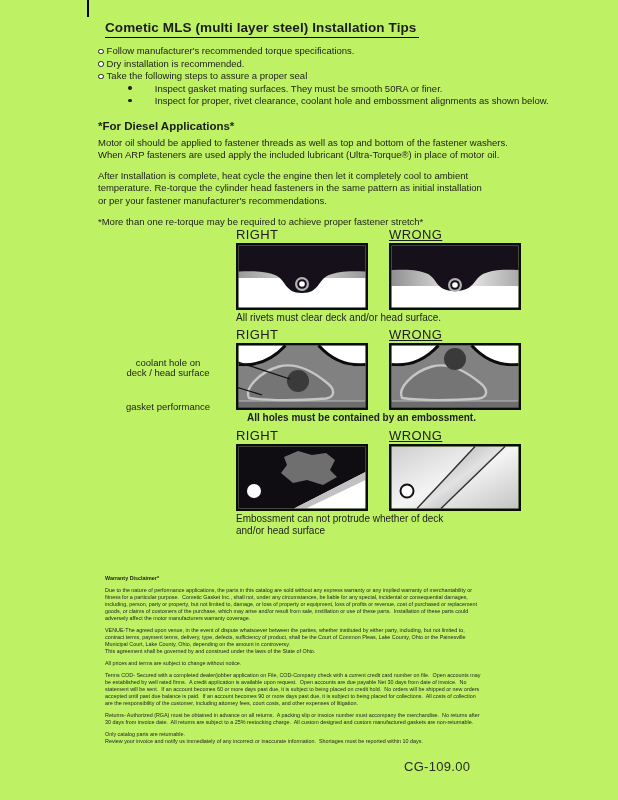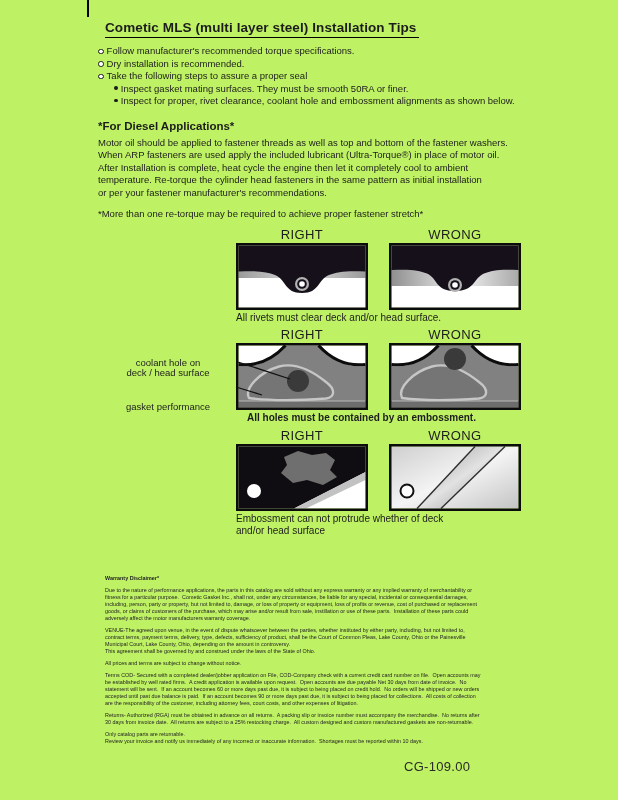--- a/index.html
+++ b/index.html
@@ -10,40 +10,40 @@
   .crop-mark { position:absolute; left:87px; top:0; width:2px; height:17px; background:#000; }
 
   
   .content { position:absolute; left:98px; top:18px; width:430px; }
   .title {
     display:inline-block; margin-left:7px; font-size:13.5px; font-weight:bold;
     border-bottom:1.6px solid #000; padding:0 3px 2px 0; white-space:nowrap; letter-spacing:.1px;
   }
   .tips { margin-top:7px; }
   .tip-line { display:flex; align-items:flex-start; line-height:12.5px; font-size:9.5px; white-space:nowrap; }
-  .tip-line.sub { margin-left:16px; }
+  .tip-line.sub { margin-left:30px;gap:20px; }
   .b-open {
     flex:0 0 auto; width:3.6px; height:3.6px; border:1px solid #1c1c1c; border-radius:50%;
     margin:3.6px 3px 0 0; background:#fff;
   }
   .b-fill {
     flex:0 0 auto; width:3.8px; height:3.8px; border-radius:50%;
     margin:3.6px 3px 0 0; background:#1c1c1c;
   }
   .diesel-heading { margin-top:12px; font-size:11.5px; font-weight:bold; }
   .para { margin-top:5px; font-size:9.5px; line-height:12.5px; white-space:pre; }
-  .para.p2 { margin-top:0; }
+  .para.p2 { margin-top:8px; }
   .para.note { margin-top:9px; }
 
   
   .fig { position:absolute; left:236px; width:285px; }
   .fig1 { top:228px; } .fig2 { top:328px; } .fig3 { top:429px; }
   .fig-labels { display:flex; height:15px; }
-  .fig-label { width:132px; text-align:center; font-size:13px; letter-spacing:.4px; line-height:14px; }
-  .fig-label.w { margin-left:21px; }
+  .fig-label { width:132px; text-align:left; font-size:13px; letter-spacing:.4px; line-height:14px; }
+  .fig-label.w { margin-left:21px;text-decoration:underline; }
   .fig-boxes { display:flex; }
   .fig-boxes svg.w { margin-left:21px; }
   .fig-caption { margin-top:2px; font-size:10px; line-height:11.5px; white-space:pre-line; }
   .fig2 .fig-caption { margin-left:11px;font-weight:bold; }
 
   
   .callouts {
     position:absolute; left:100px; top:347px; width:136px; text-align:center;
     font-size:9.5px; line-height:10.5px; white-space:pre-line;
   }

